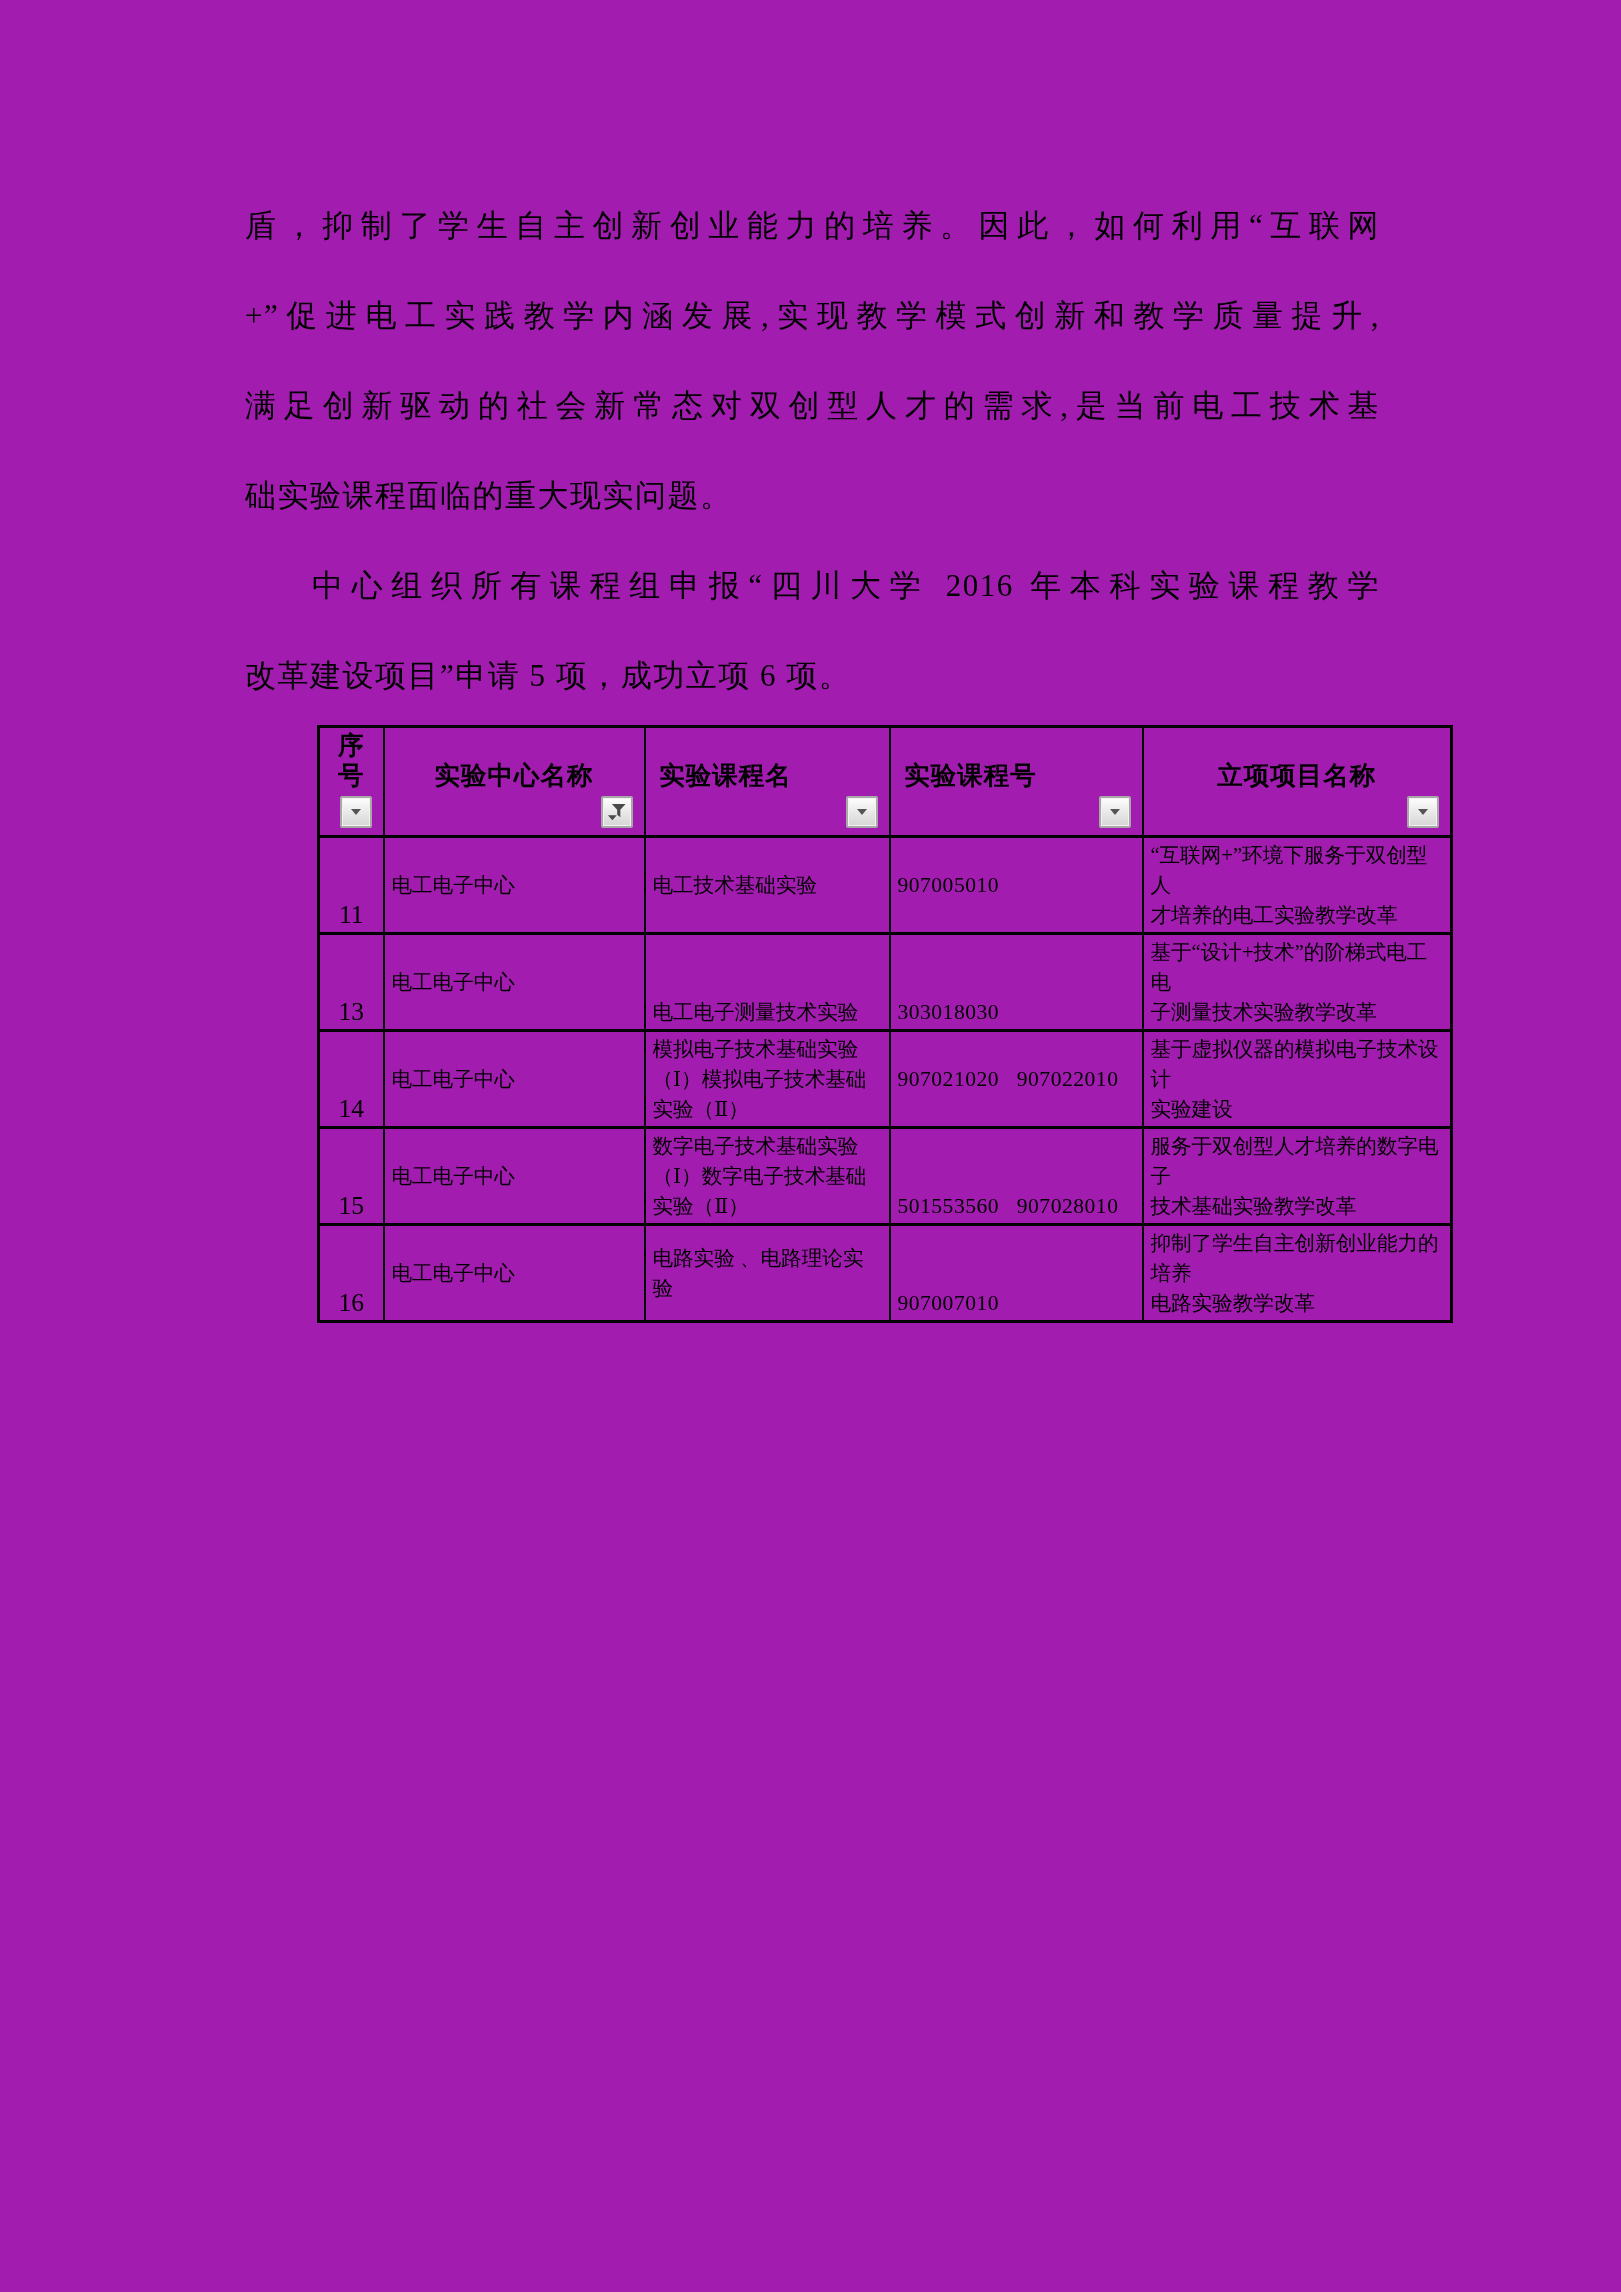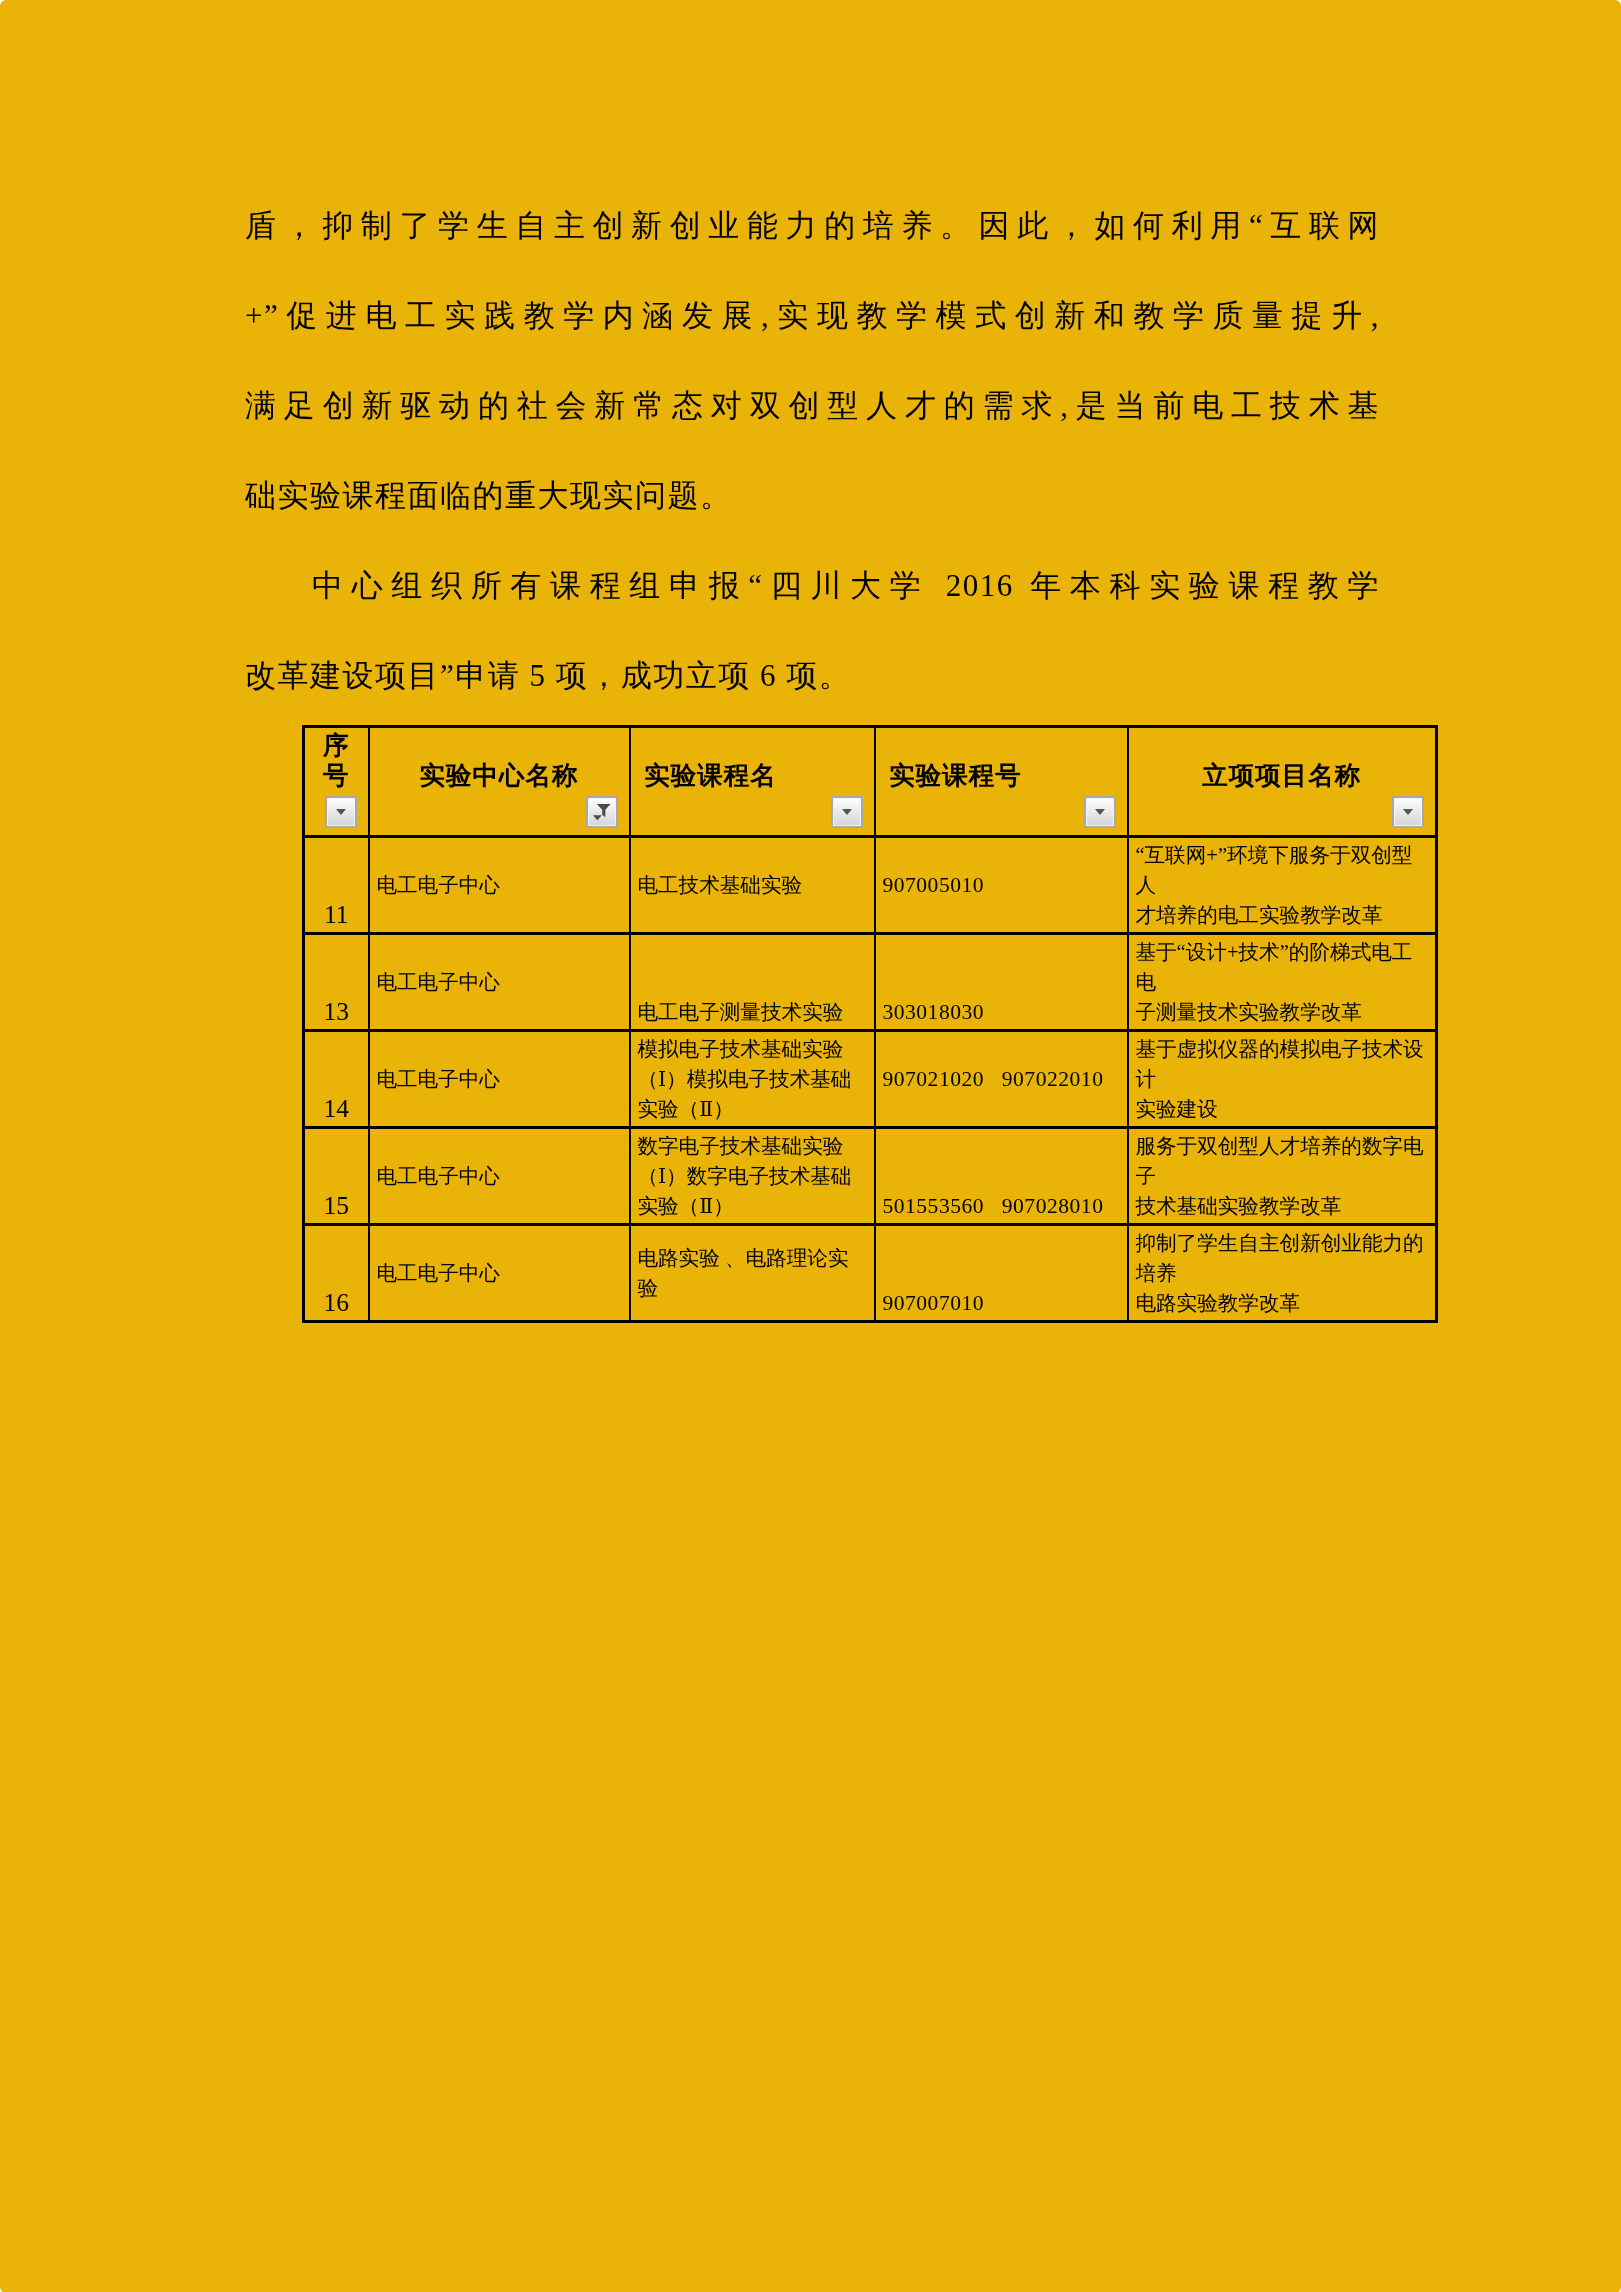--- a/index.html
+++ b/index.html
@@ -3,21 +3,21 @@
 <meta charset="utf-8">
 <style>
   * { margin:0; padding:0; box-sizing:border-box; }
   html,body { background:#ffffff; }
   body {
     width:1621px; height:2293px;
     font-family:"Liberation Serif","DejaVu Serif",serif;
     color:#000;
     position:relative;
   }
-  .page { position:absolute; inset:0; background:#eab308;border-radius:6px; }
+  .page { position:absolute; inset:0; background:#a21caf; }
 
   
   .text-block {
     position:absolute; left:245px; top:181px; width:1135px;
   }
   .tline {
     height:90px; line-height:90px;
     font-size:31px; letter-spacing:1.5px;
     white-space:nowrap;
   }
@@ -34,21 +34,21 @@
     border-collapse:collapse; table-layout:fixed;
     width:1132px;
     font-size:20.6px; line-height:30px;
   }
   table.grid td, table.grid th {
     border:2.9px solid #000;
     border-top-width:3.9px; border-bottom-width:3.9px;
     padding:2px 6.9px;
     overflow:hidden;
   }
-  table.grid { border:3.9px solid #000; }
+  table.grid { border:3.9px solid #000;margin-left:15px; }
 
   th.hcell { height:110px; padding:0; font-weight:bold; font-size:25.5px; vertical-align:top; }
   .th-inner { display:flex; flex-direction:column; height:100%; }
   .th-label {
     flex:1; display:flex; align-items:flex-end; padding-bottom:4.9px;
     justify-content:center; letter-spacing:1px;
   }
   .th-label.left { justify-content:flex-start; padding-left:6.9px; }
   .th-btnrow { display:flex; justify-content:flex-end; padding:0 3.9px 4.9px 0; }
 

